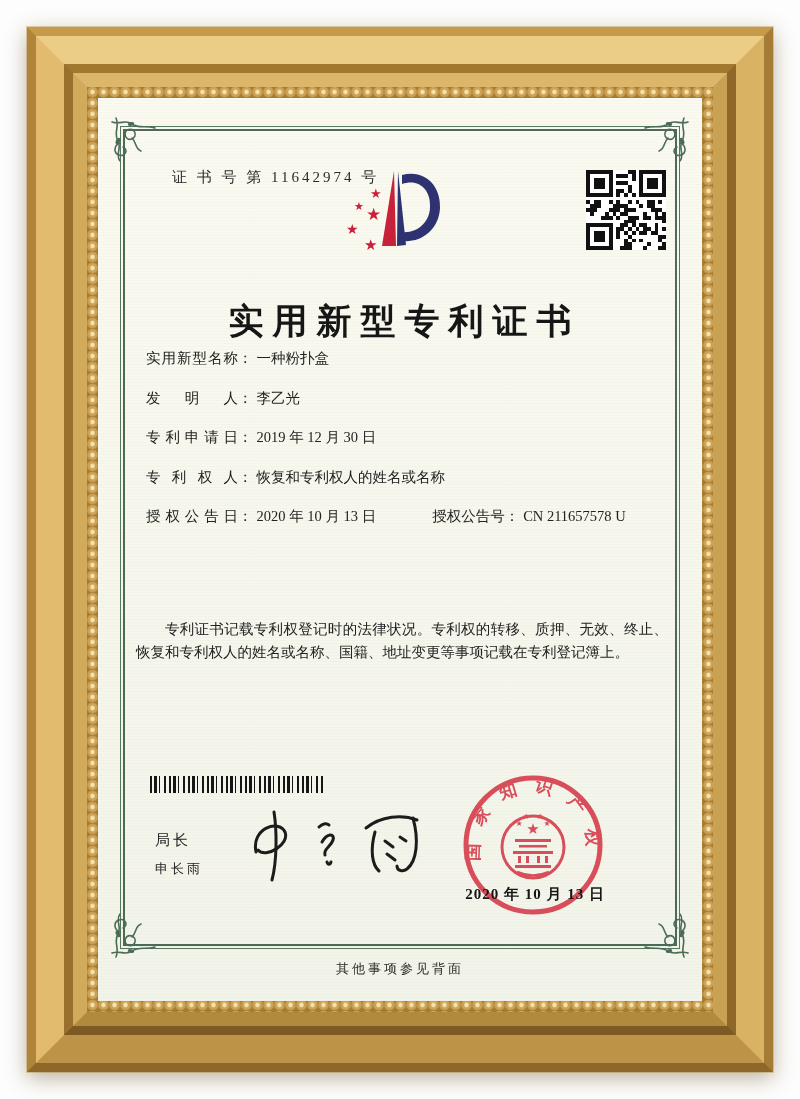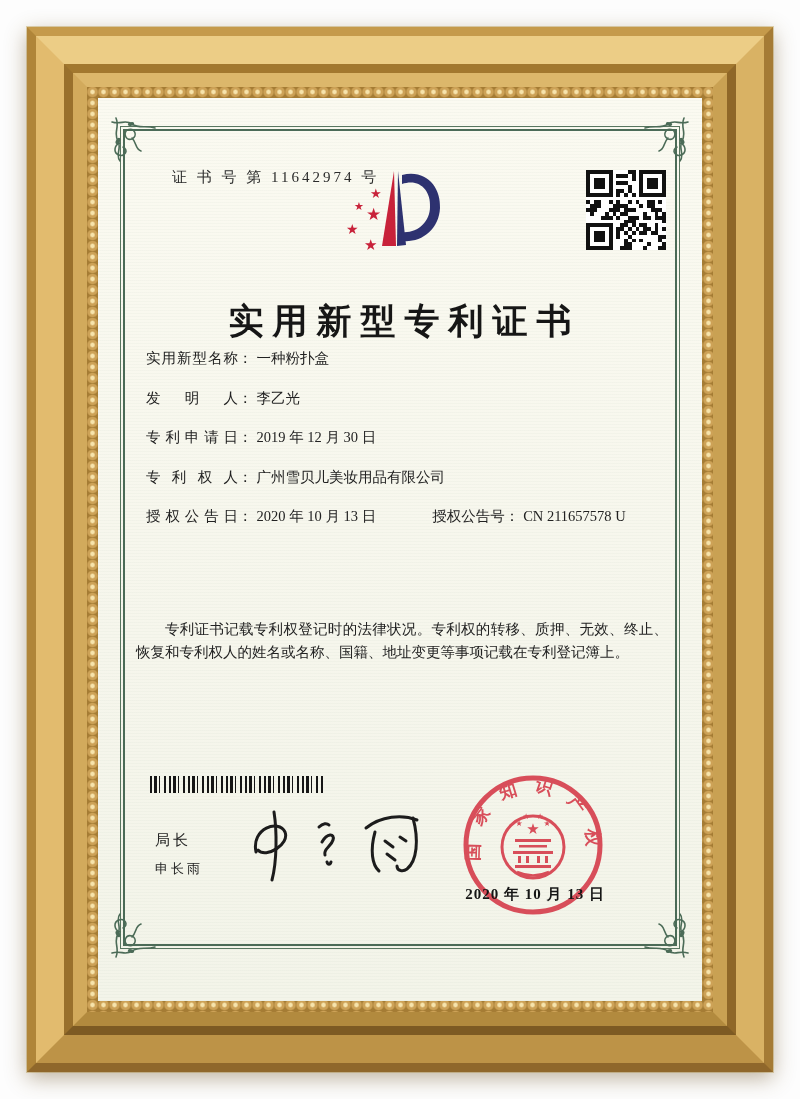--- a/index.html
+++ b/index.html
@@ -365,21 +365,21 @@
                 <div class="frow">
                   <span class="flabel">实用新型名称</span><span class="colon">：</span><span>一种粉扑盒</span>
                 </div>
                 <div class="frow">
                   <span class="flabel">发明人</span><span class="colon">：</span><span>李乙光</span>
                 </div>
                 <div class="frow">
                   <span class="flabel">专利申请日</span><span class="colon">：</span><span>2019 年 12 月 30 日</span>
                 </div>
                 <div class="frow">
-                  <span class="flabel">专利权人</span><span class="colon">：</span><span>广州雪贝儿美妆用品有限公司</span>
+                  <span class="flabel">专利权人</span><span class="colon">：</span><span>恢复和专利权人的姓名或名称</span>
                 </div>
                 <div class="frow">
                   <span class="flabel">授权公告日</span><span class="colon">：</span><span>2020 年 10 月 13 日</span><span class="grant2">授权公告号</span><span class="colon">：</span><span>CN 211657578 U</span>
                 </div>
               </div>
 
               <div class="paras">
                 <p>专利证书记载专利权登记时的法律状况。专利权的转移、质押、无效、终止、恢复和专利权人的姓名或名称、国籍、地址变更等事项记载在专利登记簿上。</p>
               </div>
 
@@ -424,20 +424,21 @@
                   <rect x="57" y="83" width="3" height="7" fill="#d6404e"></rect>
                   <rect x="65" y="83" width="3" height="7" fill="#d6404e"></rect>
                   <rect x="76" y="83" width="3" height="7" fill="#d6404e"></rect>
                   <rect x="84" y="83" width="3" height="7" fill="#d6404e"></rect>
                   <rect x="54" y="92" width="36" height="3" fill="#d6404e"></rect>
                   <path d="M56,99 Q72,106 88,99" fill="none" stroke="#d6404e" stroke-width="2.5"></path>
                 </g>
               </svg>
               <div class="seal-date">2020 年 10 月 13 日</div>
 
+              <div class="backnote">其他事项参见背面</div>
 
             </div>
           </div>
         </div>
       </div>
     </div>
   </div>
 </div>
 
 </body></html>

